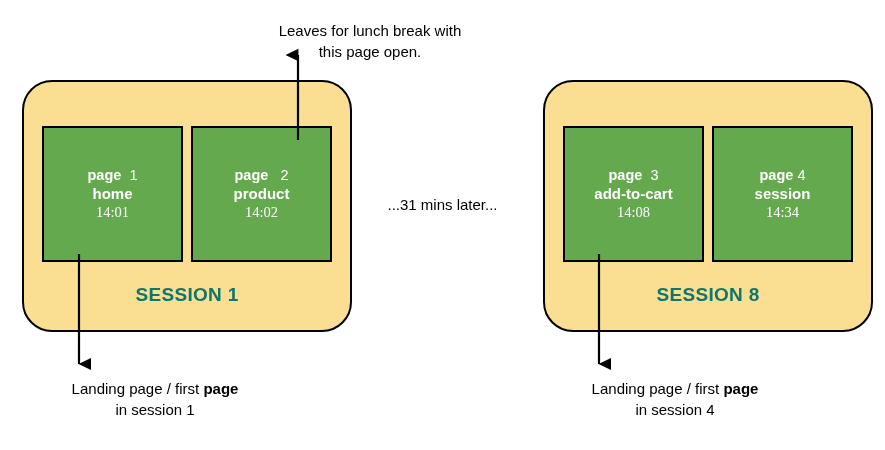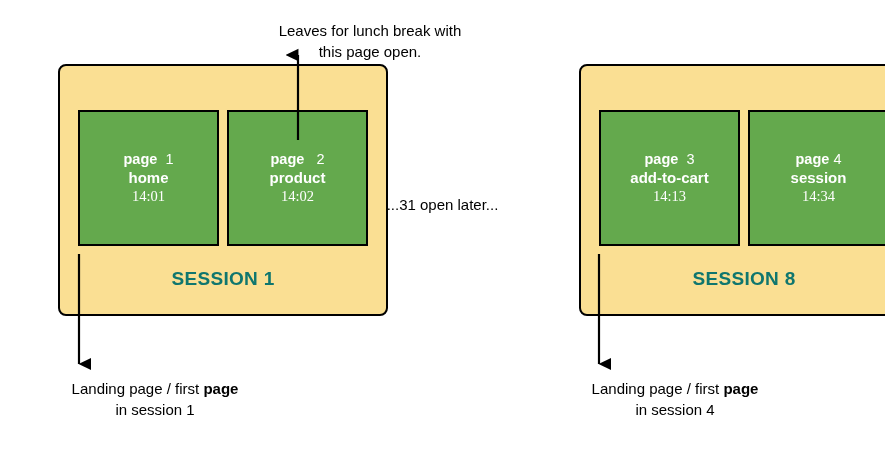--- a/index.html
+++ b/index.html
@@ -16,29 +16,28 @@
   }
   #stage {
     position: relative;
     width: 885px;
     height: 450px;
   }
 
   
   .session-box {
     position: absolute;
-    top: 64px;
+    top: 80px;
     width: 330px;
     height: 252px;
     background: #FADF93;
     border: 2.2px solid #000000;
-    border-radius: 8px;
+    border-radius: 30px;
     box-sizing: border-box;
     z-index: 1;
-    margin-left: 36px;
   }
   #session-1 { left: 22px; }
   #session-2 { left: 543px; }
 
   .session-label {
     position: absolute;
     left: 0;
     right: 0;
     bottom: 24px;
     text-align: center;
@@ -155,29 +154,29 @@
       <div class="page-card">
         <div class="page-line-1"><span class="kw">page</span>&nbsp;&nbsp;&nbsp;<span class="num">2</span></div>
         <div class="page-name">product</div>
         <div class="page-time">14:02</div>
       </div>
 
     </div>
     <div class="session-label">SESSION 1</div>
   </div>
 
-  <div class="caption" id="gap-note">...31 open later...</div>
+  <div class="caption" id="gap-note">...31 mins later...</div>
 
   <div class="session-box" id="session-2">
     <div class="pages-row">
 
       <div class="page-card">
         <div class="page-line-1"><span class="kw">page</span>&nbsp;&nbsp;<span class="num">3</span></div>
         <div class="page-name">add-to-cart</div>
-        <div class="page-time">14:13</div>
+        <div class="page-time">14:08</div>
       </div>
 
       <div class="page-card">
         <div class="page-line-1"><span class="kw">page</span>&nbsp;<span class="num">4</span></div>
         <div class="page-name">session</div>
         <div class="page-time">14:34</div>
       </div>
 
     </div>
     <div class="session-label">SESSION 8</div>

